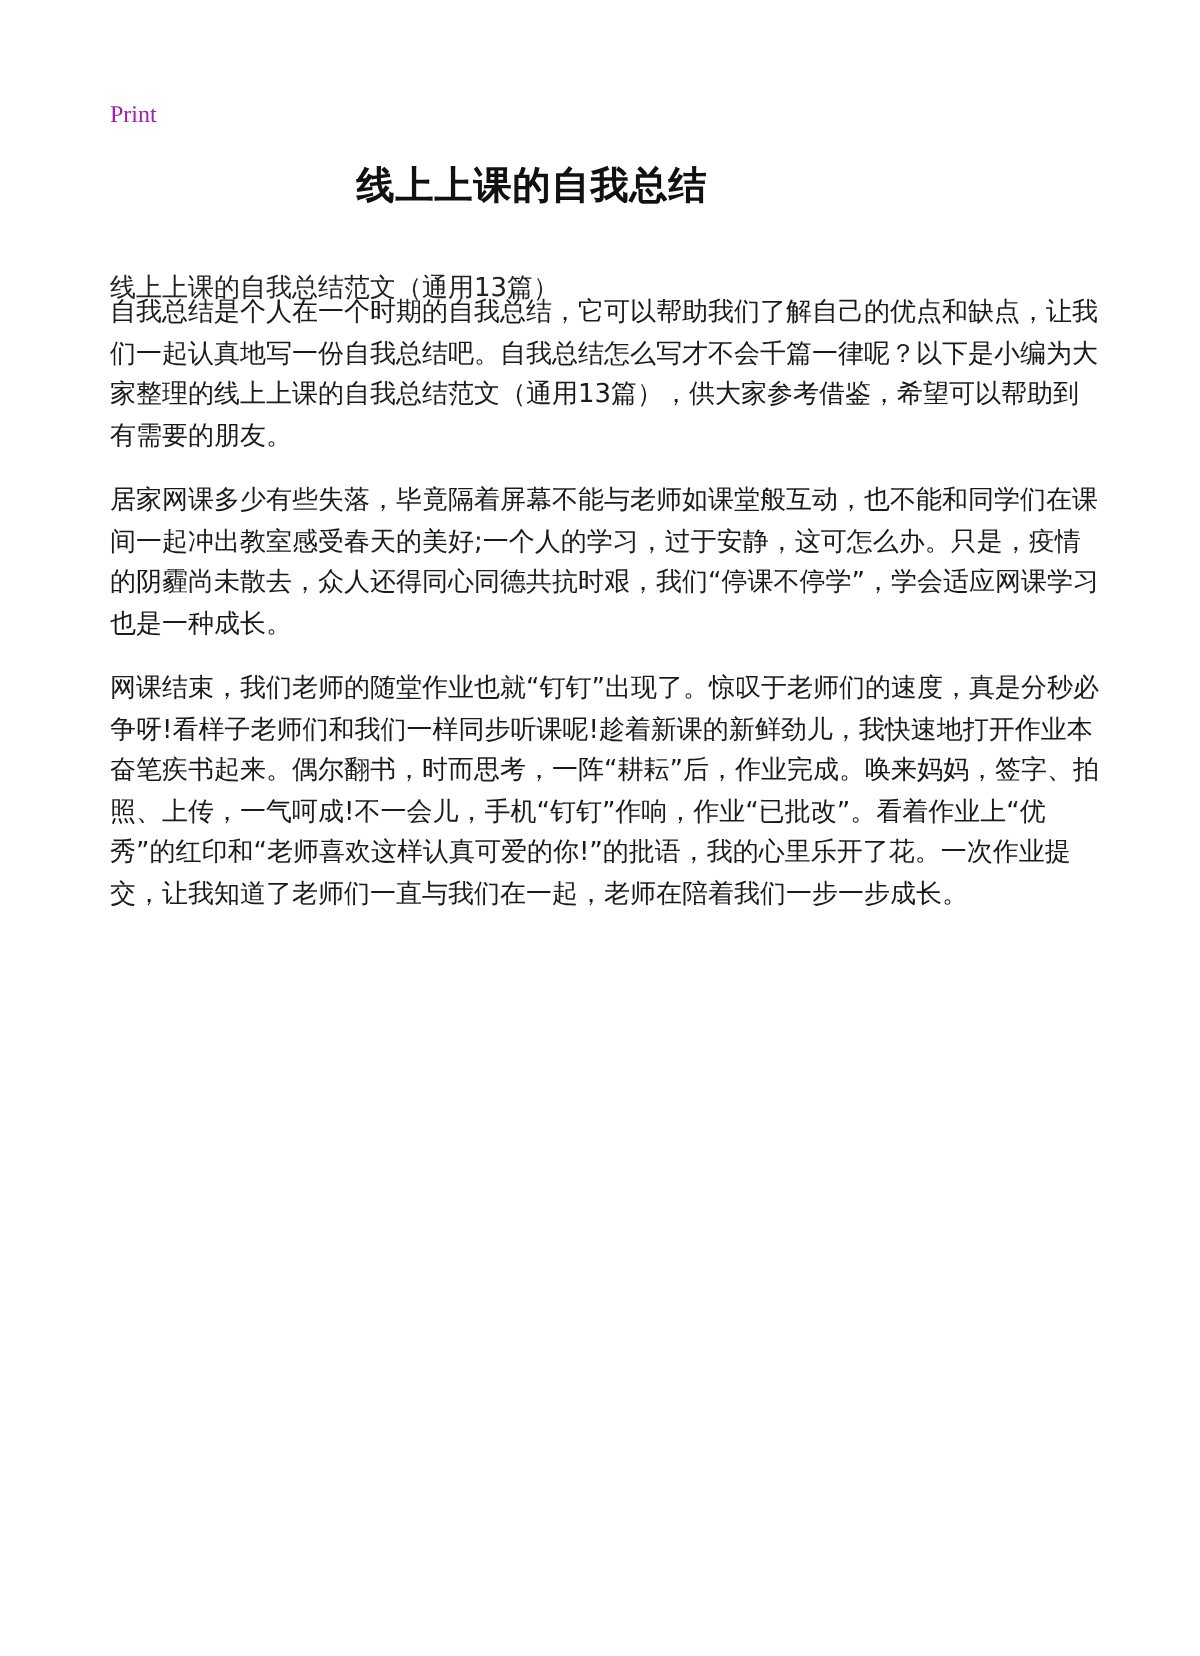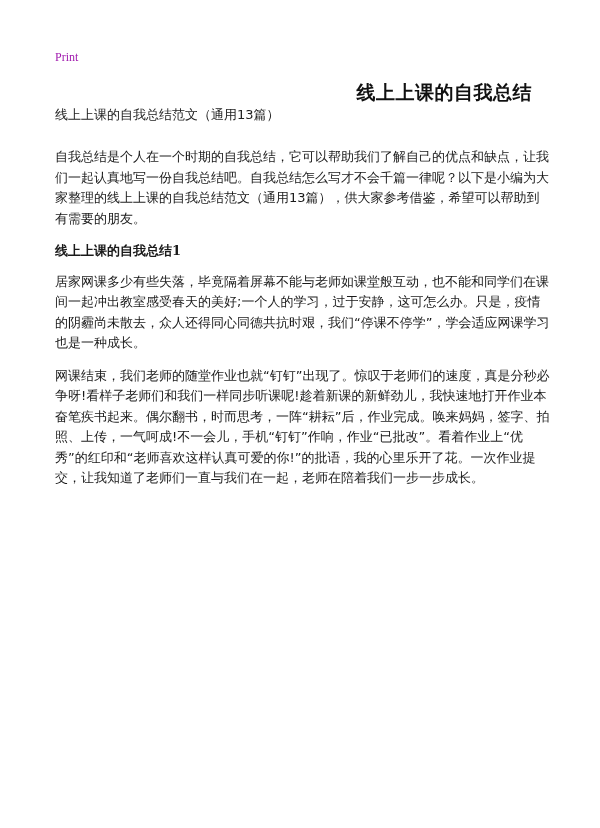--- a/index.html
+++ b/index.html
@@ -1,28 +1,27 @@
 <!DOCTYPE html>
 <html><head>
 <meta charset="utf-8">
 <style>
   html, body { margin: 0; padding: 0; background: #ffffff; }
   body { width: 600px; height: 828px; overflow: hidden; position: relative; color: #111; }
   .print { position: absolute; left: 55px; top: 50px; font-family: "Liberation Serif", serif; font-size: 12px; color: #a21caf; }
-  .title { position: absolute; left: 0; width: 532px; top: 80px; text-align: right; font-family: "DejaVu Sans", sans-serif; font-size: 19px; font-weight: bold; color: #111; letter-spacing: 0.5px; }
-  .subtitle { position: absolute; left: 55px; top: 106px; font-family: "DejaVu Sans", sans-serif; font-size: 13px; color: #222; }
+  .title { position: absolute; left: 0; width: 532px; top: 80px; text-align: center; font-family: "DejaVu Sans", sans-serif; font-size: 19px; font-weight: bold; color: #111; letter-spacing: 0.5px; }
+  .subtitle { position: absolute; left: 55px; top: 135px; font-family: "DejaVu Sans", sans-serif; font-size: 13px; color: #222; }
   .content { position: absolute; left: 55px; top: 147px; width: 496px; font-family: "DejaVu Sans", sans-serif; font-size: 13px; line-height: 20.5px; color: #1a1a1a; }
   .content p { margin: 0 0 12px 0; word-break: break-all; }
   .content h3 { margin: 0 0 10px 0; font-size: 13px; font-weight: bold; font-family: "DejaVu Serif", serif; }
 </style>
 </head>
 <body>
 
 <div class="print">Print</div>
 <h1 class="title" style="margin:0;">线上上课的自我总结</h1>
 <div class="subtitle">线上上课的自我总结范文（通用13篇）</div>
 
 <div class="content">
   <p>自我总结是个人在一个时期的自我总结，它可以帮助我们了解自己的优点和缺点，让我们一起认真地写一份自我总结吧。自我总结怎么写才不会千篇一律呢？以下是小编为大家整理的线上上课的自我总结范文（通用13篇），供大家参考借鉴，希望可以帮助到有需要的朋友。</p>
-  <h3>线上上课的自我总结1</h3>
   <p>居家网课多少有些失落，毕竟隔着屏幕不能与老师如课堂般互动，也不能和同学们在课间一起冲出教室感受春天的美好;一个人的学习，过于安静，这可怎么办。只是，疫情的阴霾尚未散去，众人还得同心同德共抗时艰，我们“停课不停学”，学会适应网课学习也是一种成长。</p>
   <p>网课结束，我们老师的随堂作业也就“钉钉”出现了。惊叹于老师们的速度，真是分秒必争呀!看样子老师们和我们一样同步听课呢!趁着新课的新鲜劲儿，我快速地打开作业本奋笔疾书起来。偶尔翻书，时而思考，一阵“耕耘”后，作业完成。唤来妈妈，签字、拍照、上传，一气呵成!不一会儿，手机“钉钉”作响，作业“已批改”。看着作业上“优秀”的红印和“老师喜欢这样认真可爱的你!”的批语，我的心里乐开了花。一次作业提交，让我知道了老师们一直与我们在一起，老师在陪着我们一步一步成长。</p>
 </div>
 
 </body></html>

